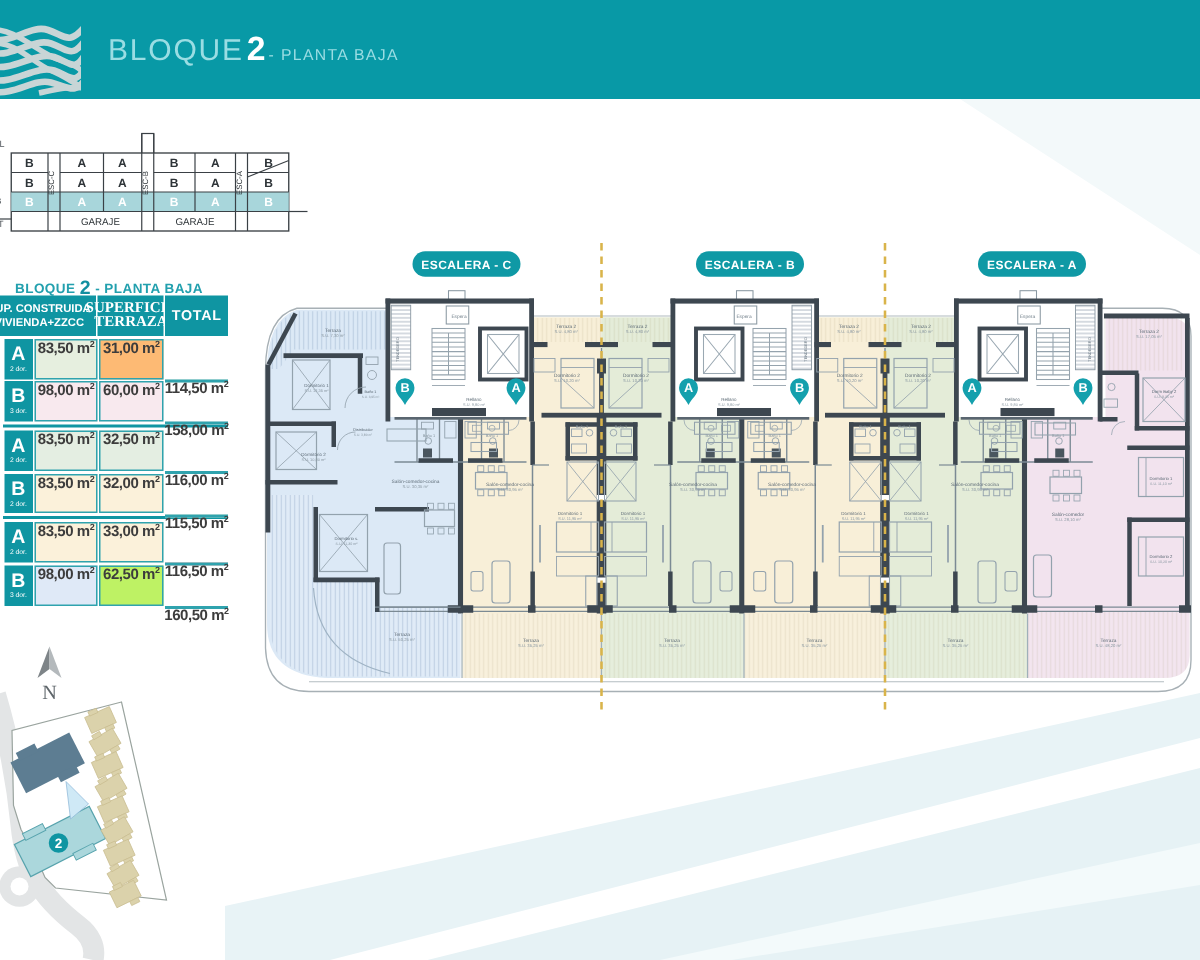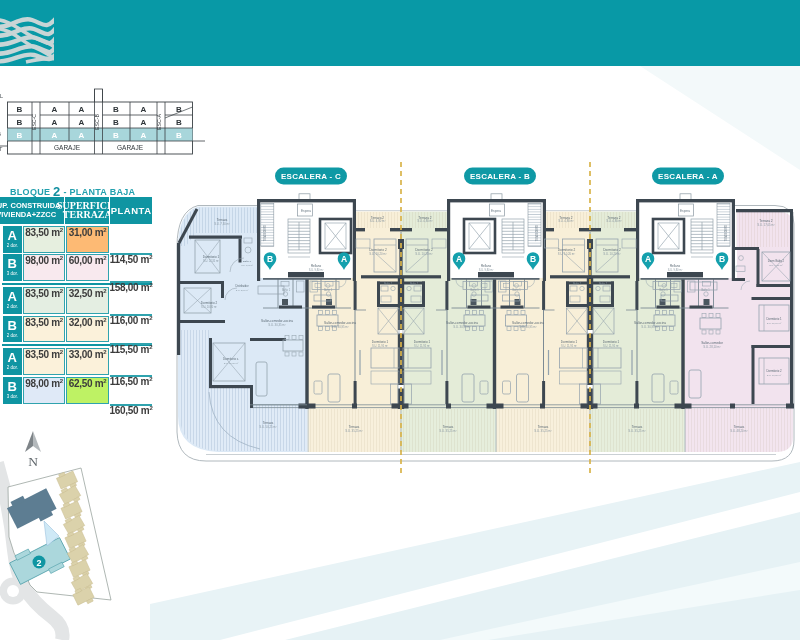--- a/index.html
+++ b/index.html
@@ -52,20 +52,21 @@
       <path d="M-6,26 C 8,30 20,16 32,20 S 46,31 58,16"></path>
       <path d="M-6,35 C 8,39 22,25 34,29 S 48,40 58,25"></path>
       <path d="M-6,44 C 8,48 24,34 36,38 S 50,49 58,34"></path>
       <path d="M-6,53 C 8,57 24,43 36,47 S 50,58 58,43"></path>
       <path d="M-6,61 C 10,64 22,52 34,55 S 50,64 58,51"></path>
       <path d="M26,62 C 36,60 46,57 58,59" stroke-width="3.8"></path>
       <path d="M-6,20 C 10,18 26,36 40,40 S 54,48 58,50" stroke-width="3.6"></path>
       <path d="M-6,29 C 10,27 22,42 34,47 S 50,57 58,59" stroke-width="3.6"></path>
     </g>
   </svg>
+  <div class="ttl"><span class="t1">BLOQUE</span><span class="t2" style="margin-left:2px;">2</span><span class="t3" style="margin-left:2px;">- PLANTA BAJA</span></div>
 </div>
 
 <svg class="abs" style="left:0;top:0" width="210" height="175" viewBox="0 0 210 175">
   <g font-family="Liberation Sans, sans-serif">
 
     <rect x="94.5" y="89" width="8" height="14" fill="#fff" stroke="#3a4045" stroke-width="0.8"></rect>
 
     <rect x="7.5" y="102" width="185" height="52" fill="#fff" stroke="#3a4045" stroke-width="0.9"></rect>
 
     <rect x="7.5" y="128" width="185" height="13" fill="#a8d6db"></rect>
@@ -137,21 +138,21 @@
 </svg>
 
 <div id="tblttl" class="abs">BLOQUE <b>2</b> - PLANTA BAJA</div>
 
 <div id="tbl" class="abs">
   <div class="thead">
     <div style="width:93px;font-size:7.5px;line-height:8.5px;">
         <span style="position:relative;left:8px;">SUP. CONSTRUIDA<br>VIVIENDA+ZZCC</span>
       </div>
     <div style="width:44px;font-size:10px;line-height:8.5px;margin-left:1px;font-family:Liberation Serif, serif;">SUPERFICIE<br>TERRAZA</div>
-    <div style="width:42px;font-size:9.5px;letter-spacing:0.5px;margin-left:1px;">PLANTA</div>
+    <div style="width:42px;font-size:9.5px;letter-spacing:0.5px;margin-left:1px;">TOTAL</div>
   </div>
   <div class="trow" style="background:#fff">
     <div class="badge" style="background:#0f95a2">
         <span class="L">A</span>
         <span class="d">2 dor.</span>
       </div>
     <div class="c1" style="background:#e6efdf">83,50 m<sup>2</sup></div>
     <div class="c2" style="background:#fdba74">31,00 m<sup>2</sup></div>
     <div class="c3" style="background:#e6efdf">114,50 m<sup>2</sup></div>
   </div>

